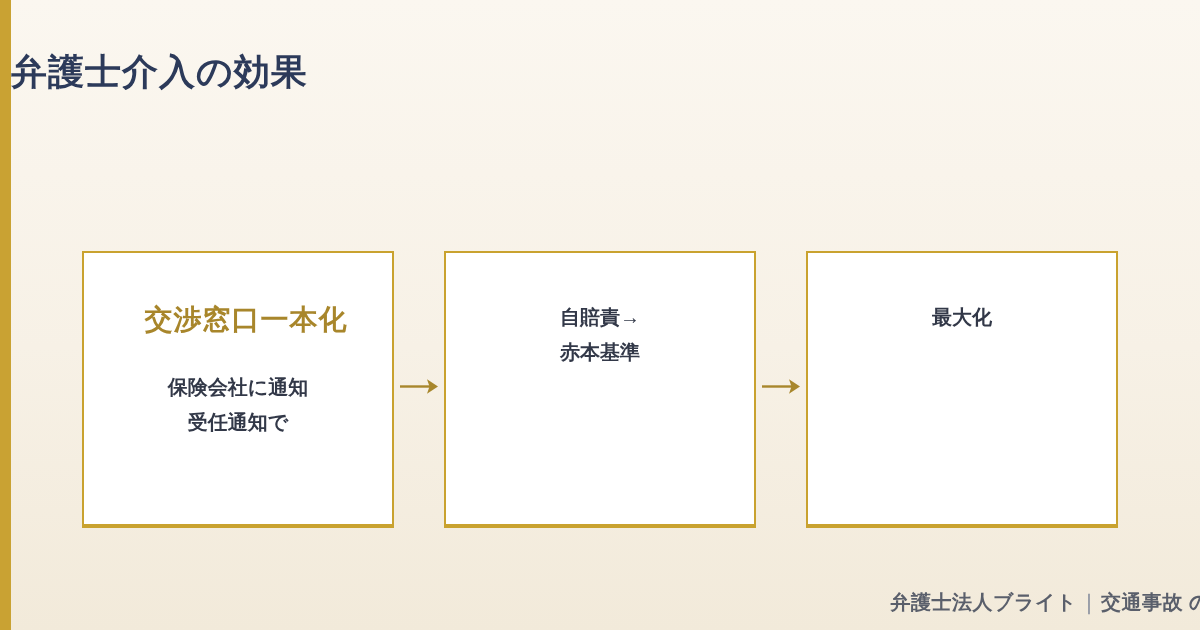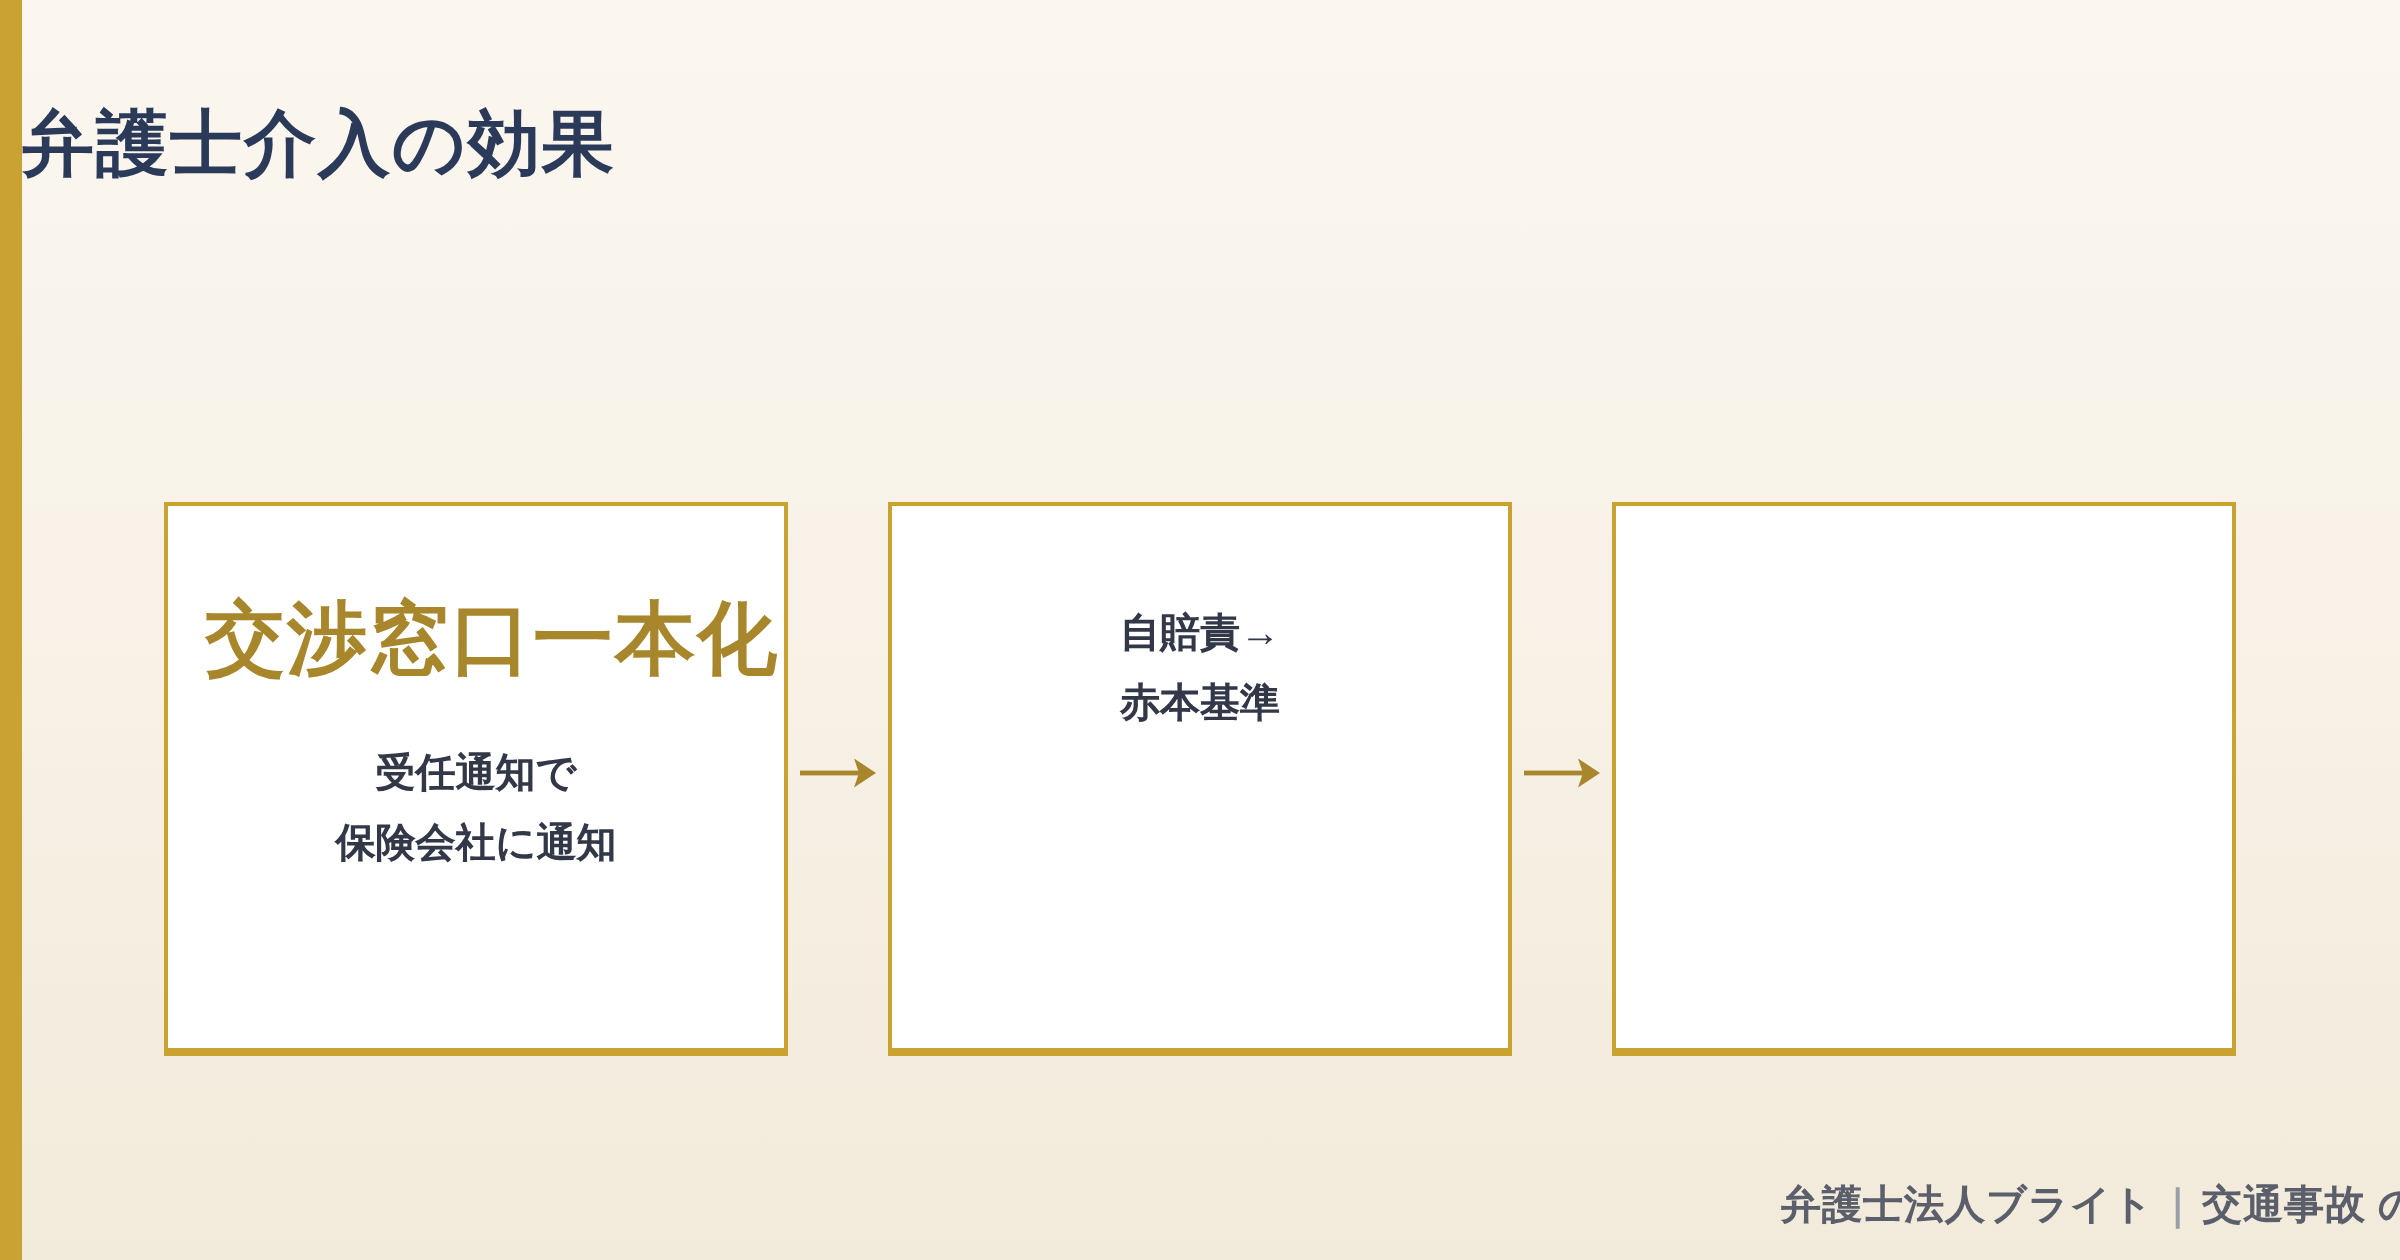--- a/index.html
+++ b/index.html
@@ -43,21 +43,21 @@
     width: 312px;
     height: 277px;
     background: #FFFFFF;
     border: 2px solid #C9A22F;
     border-bottom-width: 4px;
     padding-top: 47px;
     text-align: center;
   }
 
   .step-heading {
-    font-size: 40px;
+    font-size: 28px;
     font-weight: 700;
     letter-spacing: 1px;
     color: #A8862B;
     line-height: 40px;
     margin: 0 0 30px 16px;
   }
 
   .step-line {
     font-size: 20px;
     font-weight: 700;
@@ -93,22 +93,22 @@
 <div class="canvas">
 
   <div class="accent-stripe"></div>
 
   <div class="page-title">弁護士介入の効果</div>
 
   <div class="flow-row">
 
     <div class="step-card">
       <div class="step-heading">交渉窓口一本化</div>
+      <div class="step-line">保険会社に通知</div>
       <div class="step-line">受任通知で</div>
-      <div class="step-line">保険会社に通知</div>
     </div>
 
     <div class="arrow-gap">
       <svg width="40" height="21" viewBox="0 0 40 21">
         <rect x="1" y="9.3" width="31" height="2.4" fill="#A8872C"></rect>
         <polygon points="28,3.2 39,10.5 28,17.8 30.5,10.5" fill="#A8872C"></polygon>
       </svg>
     </div>
 
     <div class="step-card">
@@ -117,20 +117,21 @@
     </div>
 
     <div class="arrow-gap">
       <svg width="40" height="21" viewBox="0 0 40 21">
         <rect x="1" y="9.3" width="31" height="2.4" fill="#A8872C"></rect>
         <polygon points="28,3.2 39,10.5 28,17.8 30.5,10.5" fill="#A8872C"></polygon>
       </svg>
     </div>
 
     <div class="step-card">
+      <div class="step-line">最大化</div>
     </div>
 
   </div>
 
   <div class="footer-credit">
     <span>弁護士法人ブライト</span><span class="footer-separator">｜</span><span>交通事故 の</span>
   </div>
 
 </div>
 

